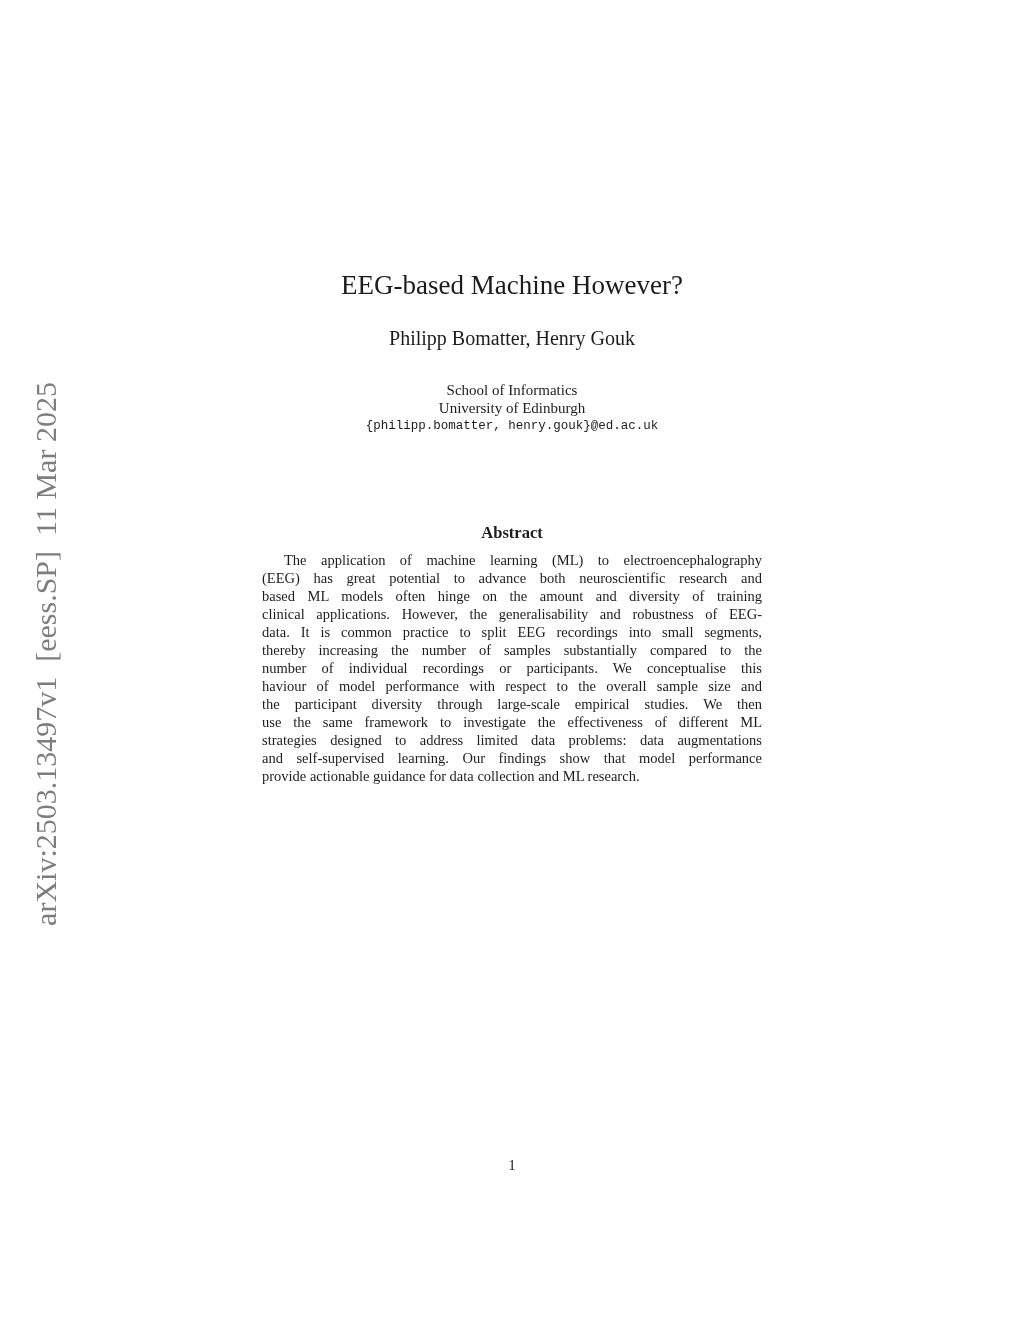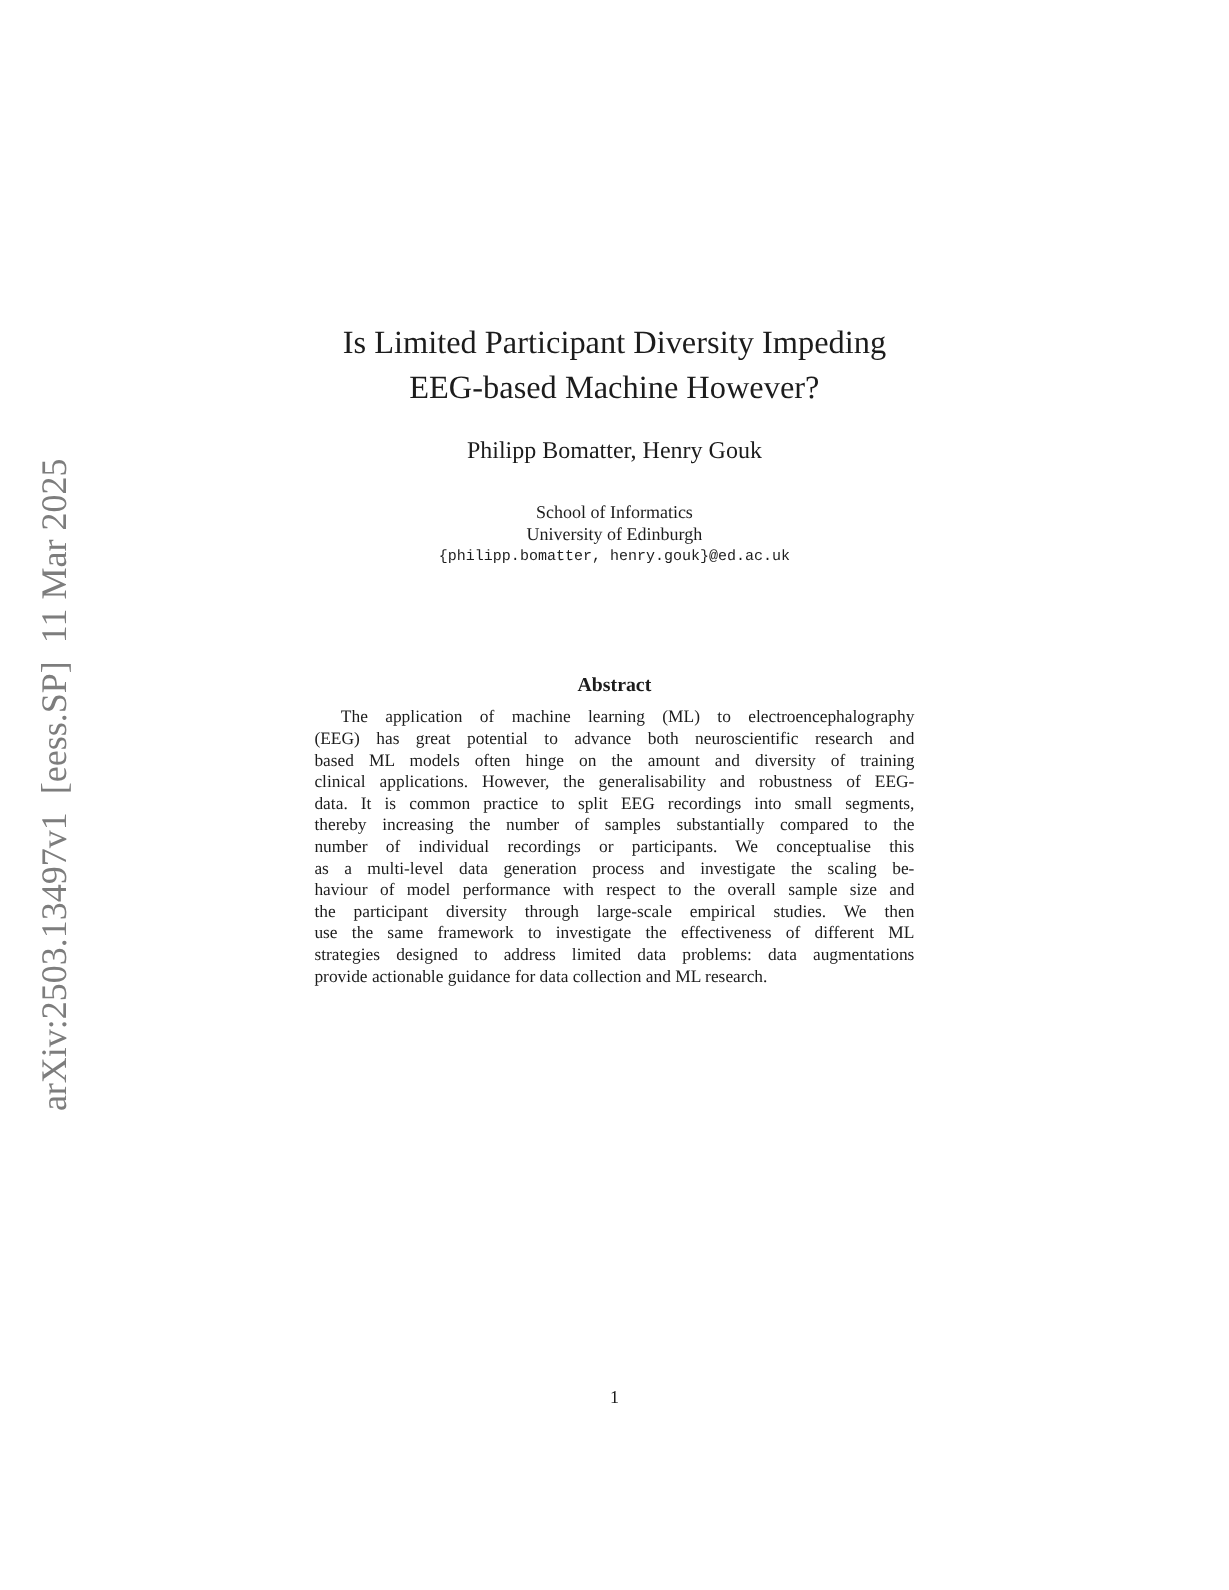--- a/index.html
+++ b/index.html
@@ -95,44 +95,43 @@
 </style>
 </head>
 <body>
 
 <div class="page">
 
   <div class="watermark" style="color: rgb(125, 125, 125);">arXiv:2503.13497v1  [eess.SP]  11 Mar 2025</div>
 
   <div class="content">
 
-    <div class="title-line">Is Limited Participant Diversity Impeding</div>
     <div class="title-line">EEG-based Machine However?</div>
 
     <div class="authors">Philipp Bomatter, Henry Gouk</div>
 
     <div class="affil affil-first">School of Informatics</div>
     <div class="affil">University of Edinburgh</div>
     <div class="email">{philipp.bomatter, henry.gouk}@ed.ac.uk</div>
 
     <div class="abstract-heading">Abstract</div>
 
     <div class="abstract-body">
       <div class="abs-line first">The application of machine learning (ML) to electroencephalography</div>
       <div class="abs-line">(EEG) has great potential to advance both neuroscientific research and</div>
       <div class="abs-line">based ML models often hinge on the amount and diversity of training</div>
       <div class="abs-line">clinical applications. However, the generalisability and robustness of EEG-</div>
       <div class="abs-line">data. It is common practice to split EEG recordings into small segments,</div>
       <div class="abs-line">thereby increasing the number of samples substantially compared to the</div>
       <div class="abs-line">number of individual recordings or participants. We conceptualise this</div>
-      <div class="abs-line">as a multi-level data generation process and investigate the scaling be-</div>
       <div class="abs-line">haviour of model performance with respect to the overall sample size and</div>
       <div class="abs-line">the participant diversity through large-scale empirical studies. We then</div>
       <div class="abs-line">use the same framework to investigate the effectiveness of different ML</div>
       <div class="abs-line">strategies designed to address limited data problems: data augmentations</div>
+      <div class="abs-line">and self-supervised learning. Our findings show that model performance</div>
       <div class="abs-line last">provide actionable guidance for data collection and ML research.</div>
     </div>
 
   </div>
 
   <div class="page-number">1</div>
 
 </div>
 
 </body></html>

